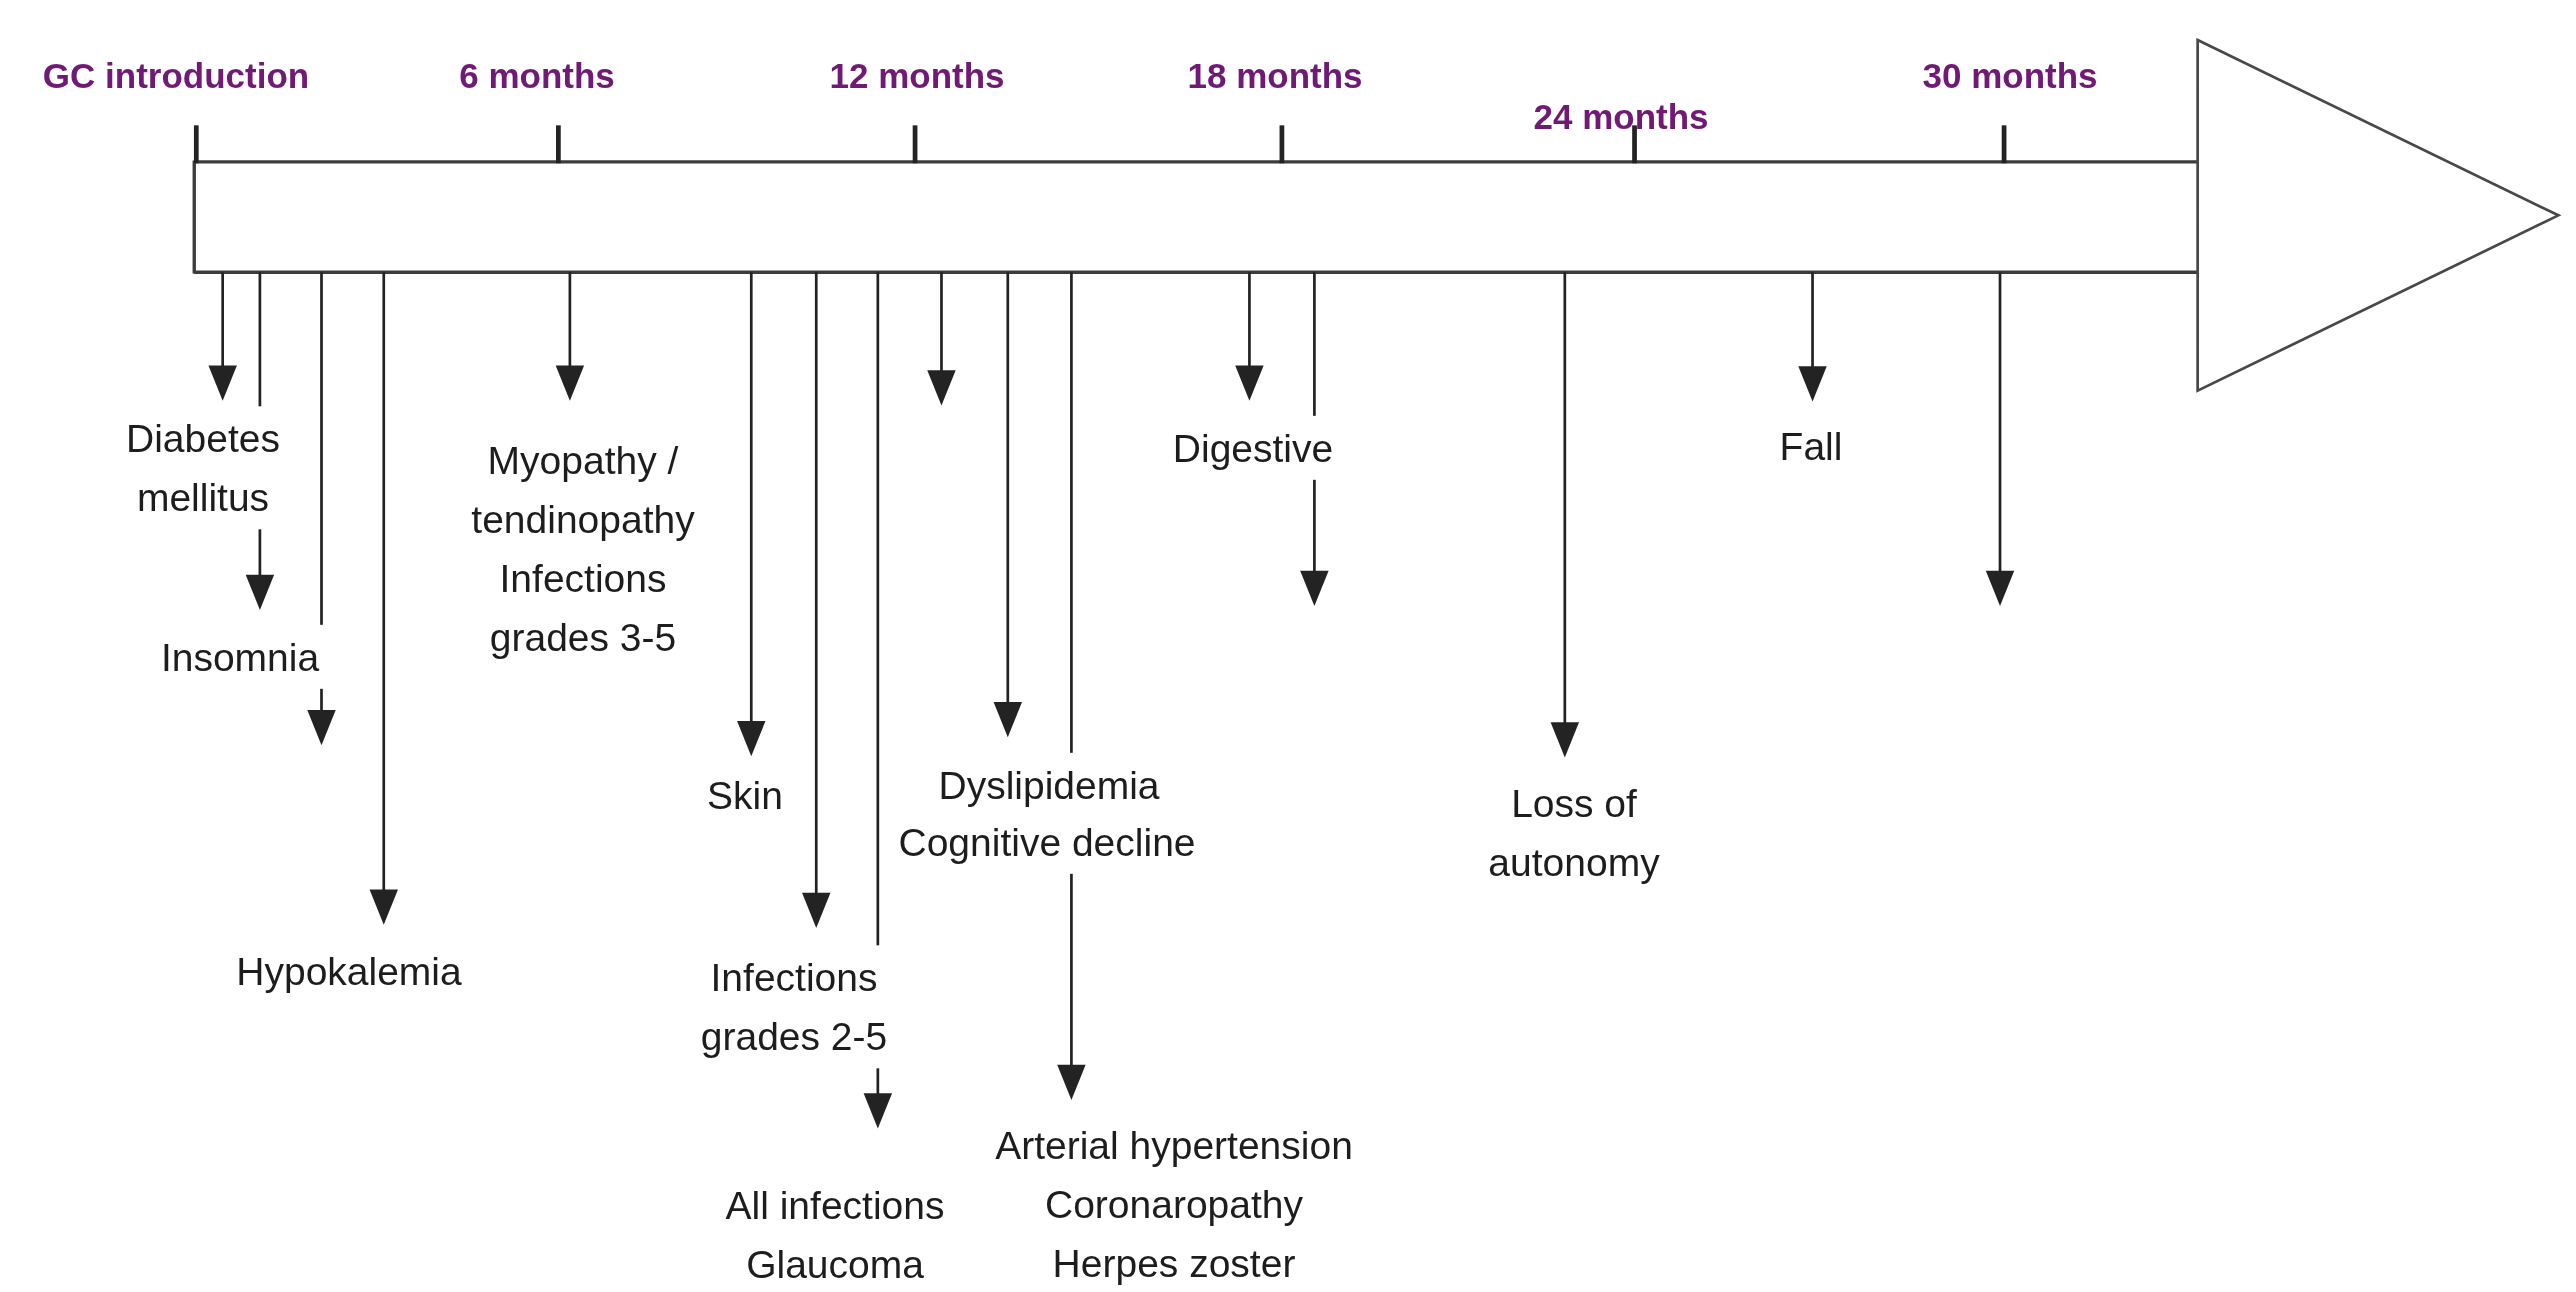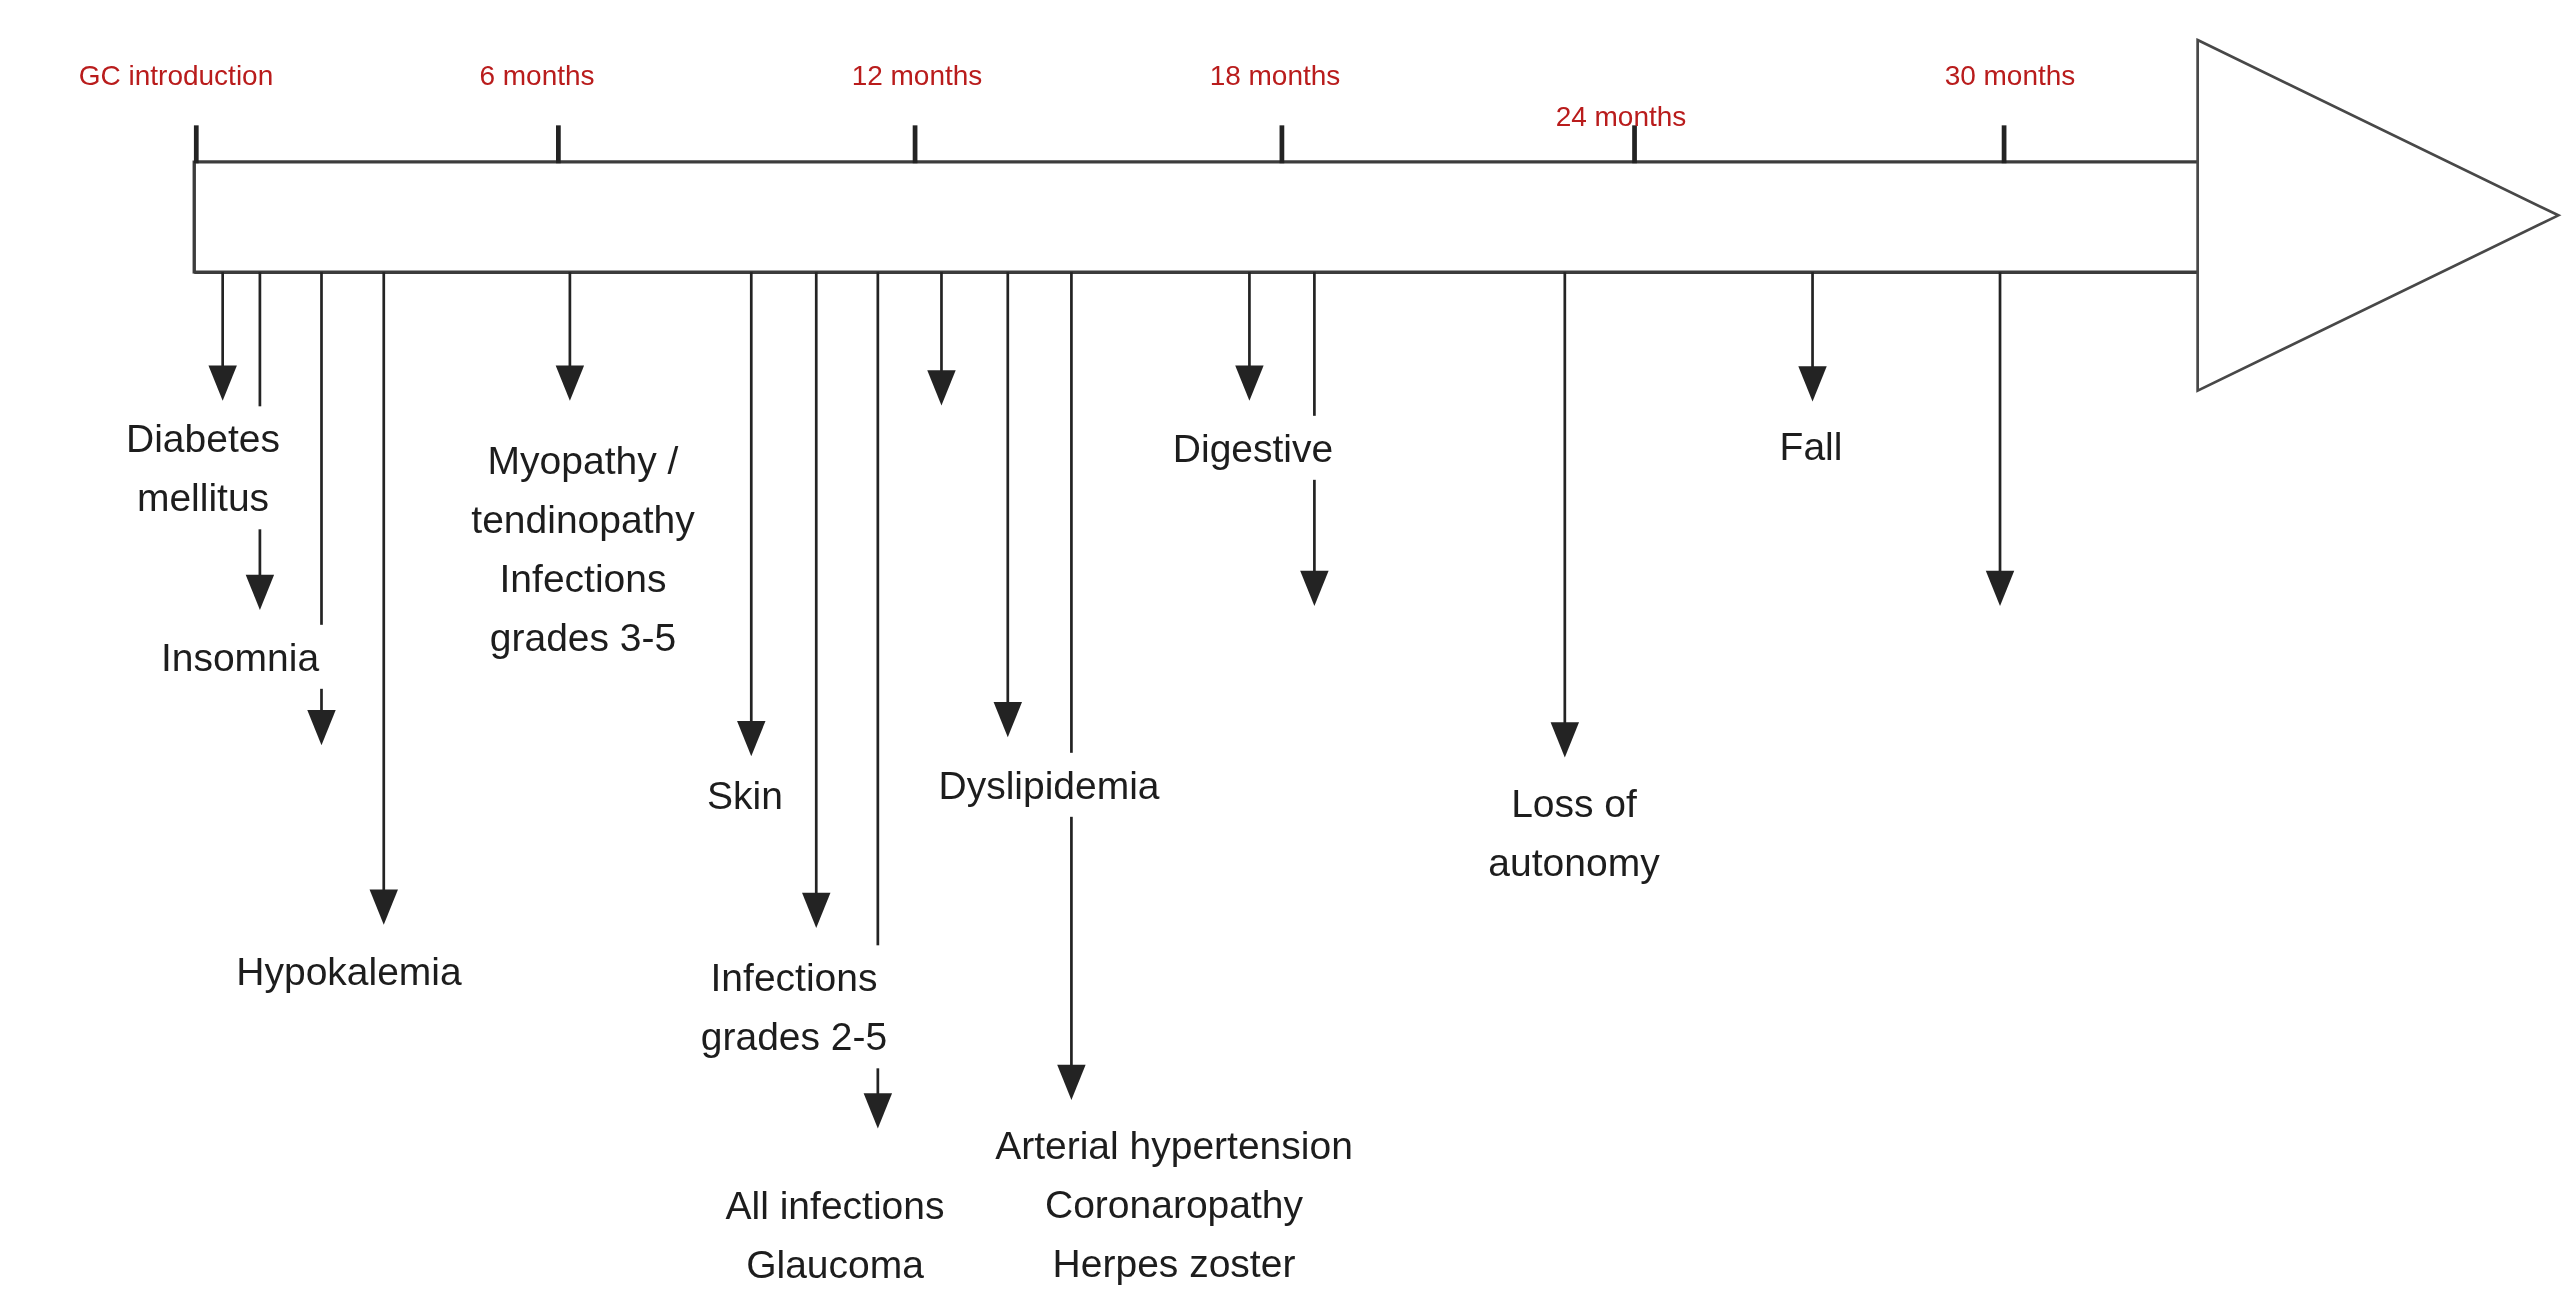--- a/index.html
+++ b/index.html
@@ -16,23 +16,23 @@
     overflow: hidden;
   }
   .canvas svg {
     position: absolute;
     left: 0;
     top: 0;
   }
   .mlabel {
     position: absolute;
     transform: translate(-50%, -50%);
-    font-size: 28px;
-    font-weight: 400;
-    color: #b91c1c;
+    font-size: 35px;
+    font-weight: 700;
+    color: #701a75;
     white-space: nowrap;
     top: 76px;
   }
   .elabel {
     position: absolute;
     transform: translate(-50%, -50%);
     font-size: 39px;
     font-weight: 400;
     line-height: 59px;
     color: #1d1d1d;
@@ -148,20 +148,21 @@
   <div class="elabel" style="left:583px;  top:549px;">Myopathy /
 tendinopathy
 Infections
 grades 3-5</div>
   <div class="elabel" style="left:745px; top:795px;">Skin</div>
   <div class="elabel" style="left:794px; top:1007px;">Infections
 grades 2-5</div>
   <div class="elabel" style="left:835px; top:1235px;">All infections
 Glaucoma</div>
   <div class="elabel" style="left:1049px; top:785px;text-align:right;">Dyslipidemia</div>
+  <div class="elabel" style="left:1047px; top:842px;">Cognitive decline</div>
   <div class="elabel" style="left:1174px; top:1204px;">Arterial hypertension
 Coronaropathy
 Herpes zoster</div>
   <div class="elabel" style="left:1253px; top:448px;">Digestive</div>
   <div class="elabel" style="left:1574px; top:833px;">Loss of
 autonomy</div>
   <div class="elabel" style="left:1811px; top:446px;">Fall</div>
 
 </div>
 

